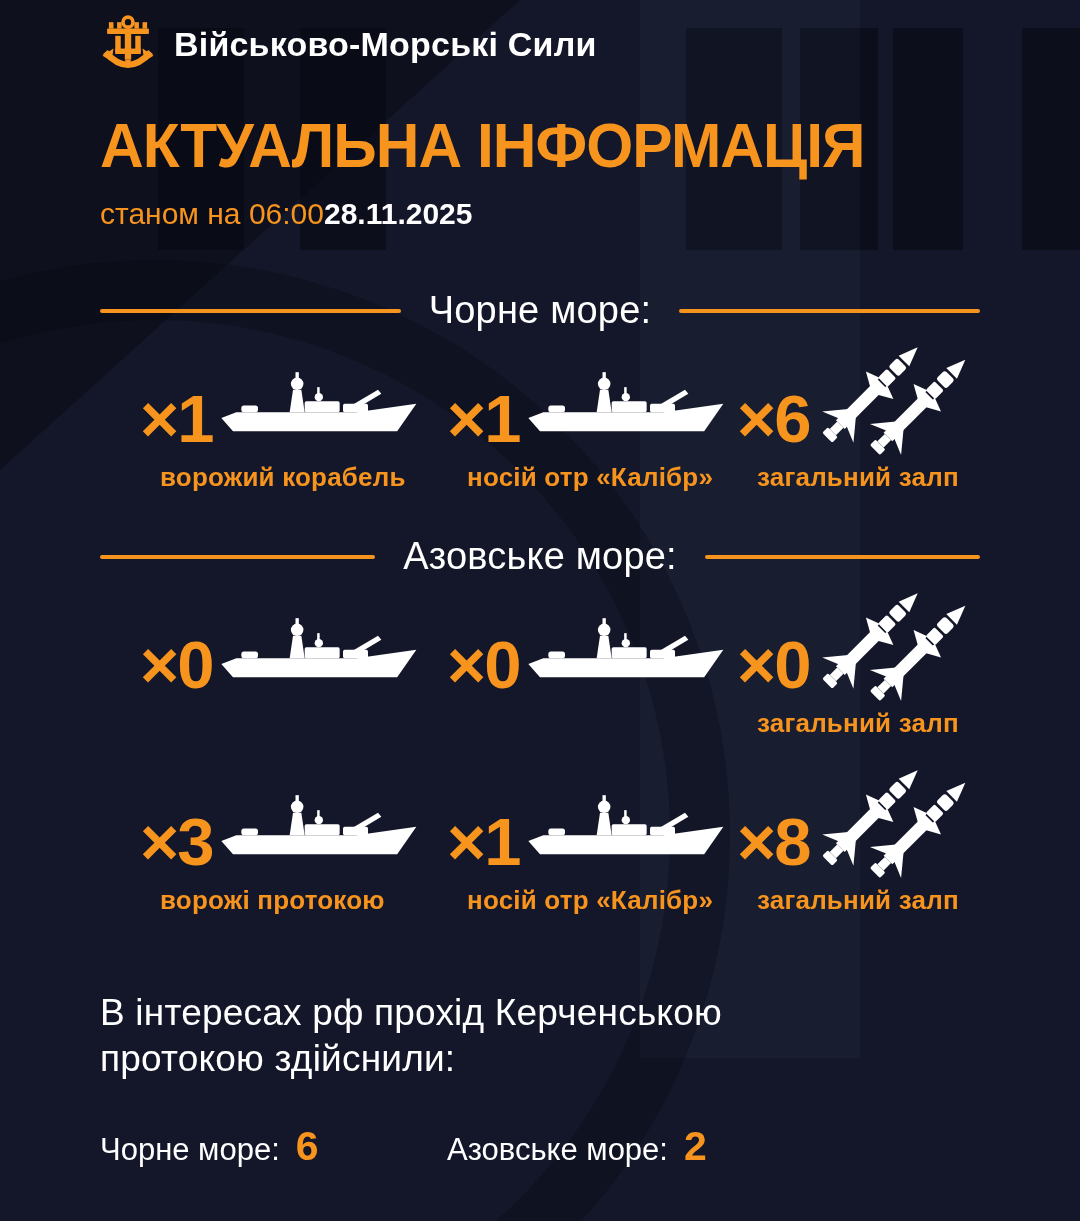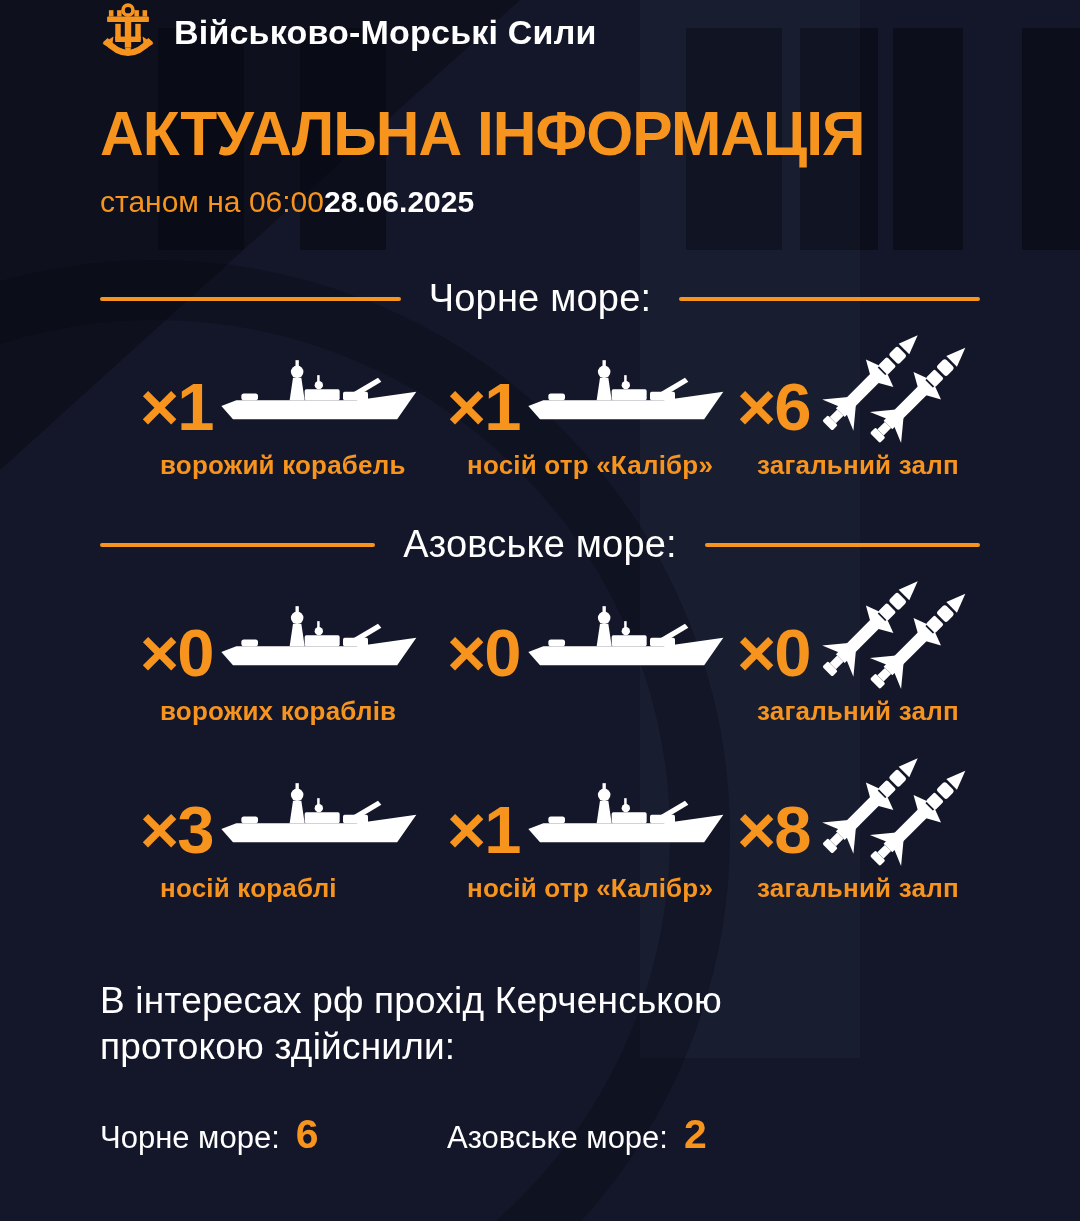--- a/index.html
+++ b/index.html
@@ -24,21 +24,21 @@
     background:rgba(150,160,210,.045);
   }
   .bg-arc {
     position:absolute; left:-420px; top:260px; width:1150px; height:1150px;
     border-radius:50%; border:60px solid rgba(6,8,18,.30);
     box-sizing:border-box;
   }
   
   .content { position:relative; z-index:1; padding:0 100px; }
 
-  .header { display:flex; align-items:center; gap:18px; padding-top:2px; }
+  .header { display:flex; align-items:center; gap:18px; padding-top:14px; }
   .logo { width:56px; height:60px; color:#F7941E; fill:#F7941E; flex:0 0 auto; }
   .org-name { font-size:34px; font-weight:bold; letter-spacing:0.2px; }
 
   .page-title {
     margin-top:40px;
     font-size:63px; font-weight:bold; line-height:1;
     color:#F7941E; letter-spacing:-1px;
     transform:scaleX(.96); transform-origin:left;
     white-space:nowrap;
   }
@@ -153,21 +153,21 @@
   <div class="header">
     <svg class="logo">
         <use href="#sym-logo"></use>
       </svg>
     <div class="org-name">Військово-Морські Сили</div>
   </div>
 
   <div class="page-title">АКТУАЛЬНА ІНФОРМАЦІЯ</div>
   <div class="subtitle">
     <span class="when">станом на 06:00</span>
-    <span class="date">28.06.2025</span>
+    <span class="date">28.11.2025</span>
   </div>
 
   <div class="sections">
 
     <div class="section">
       <div class="sec-head">
         <div class="sec-line"></div>
         <div class="sec-title">Чорне море:</div>
         <div class="sec-line"></div>
       </div>
@@ -209,21 +209,20 @@
         <div class="sec-line"></div>
       </div>
       <div class="stats-grid">
         <div class="stat">
           <div class="stat-top">
             <div class="stat-num">×0</div>
             <svg class="ship-icon">
                 <use href="#sym-ship"></use>
               </svg>
           </div>
-          <div class="stat-label">ворожих кораблів</div>
         </div>
         <div class="stat">
           <div class="stat-top">
             <div class="stat-num">×0</div>
             <svg class="ship-icon">
                 <use href="#sym-ship"></use>
               </svg>
           </div>
         </div>
         <div class="stat">
@@ -240,21 +239,21 @@
 
     <div class="section">
       <div class="stats-grid">
         <div class="stat">
           <div class="stat-top">
             <div class="stat-num">×3</div>
             <svg class="ship-icon">
                 <use href="#sym-ship"></use>
               </svg>
           </div>
-          <div class="stat-label">носій кораблі</div>
+          <div class="stat-label">ворожі протокою</div>
         </div>
         <div class="stat">
           <div class="stat-top">
             <div class="stat-num">×1</div>
             <svg class="ship-icon">
                 <use href="#sym-ship"></use>
               </svg>
           </div>
           <div class="stat-label">носій отр «Калібр»</div>
         </div>

